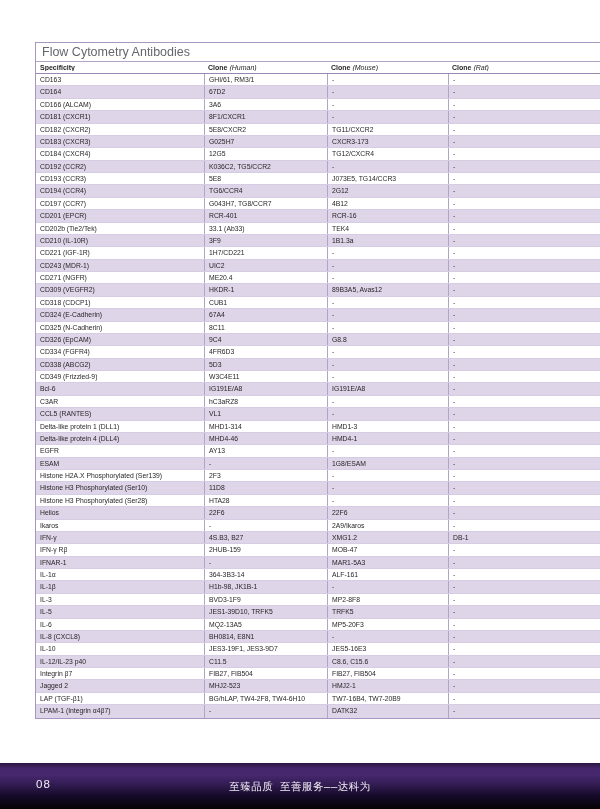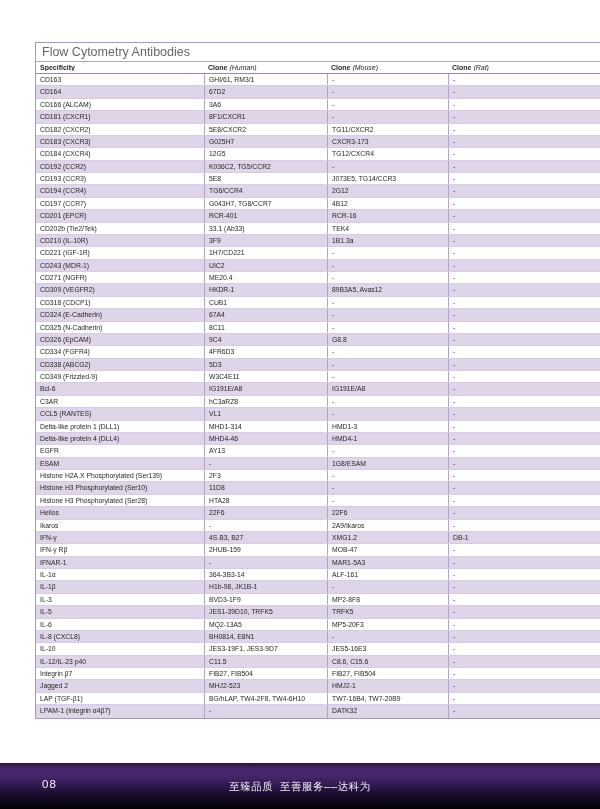--- a/index.html
+++ b/index.html
@@ -70,21 +70,20 @@
     background:linear-gradient(180deg,
       #2a1640 0%, #45266c 12%, #472870 25%,
       #351d55 45%, #140a28 72%, #030204 100%);
   }
   .page-number {
     position:absolute;
     left:36px; top:15px;
     font-size:11.5px;
     letter-spacing:1px;
     color:#f2eff6;
-    margin-left:6px;
   }
   .footer-slogan {
     position:absolute;
     left:0; top:17px;
     width:100%;
     text-align:center;
     font-size:10.5px;
     letter-spacing:0.5px;
     color:#f2eff6;
     font-family:Liberation Mono, monospace;

